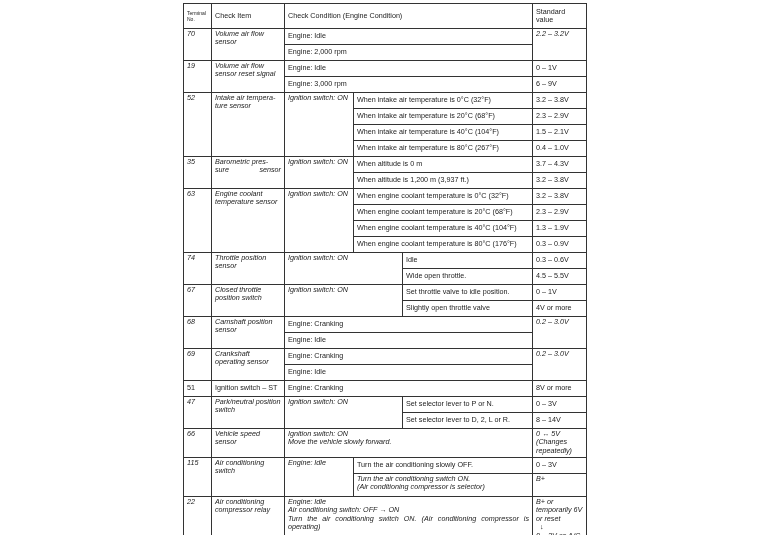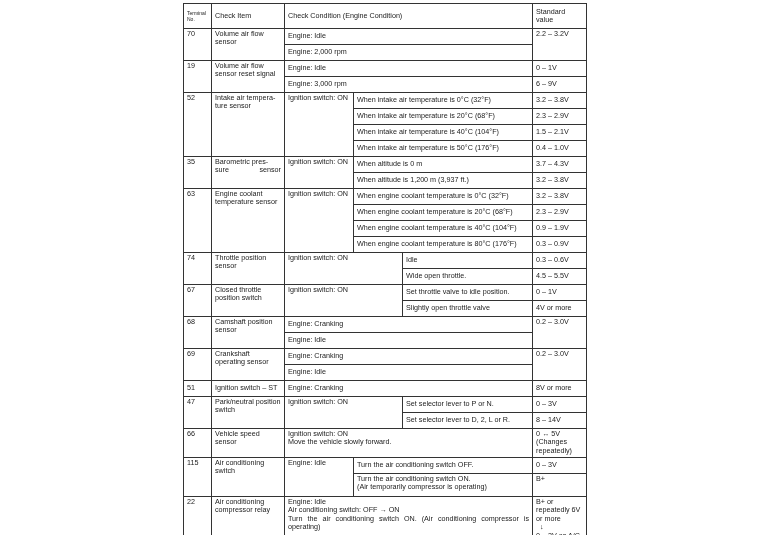--- a/index.html
+++ b/index.html
@@ -7,21 +7,21 @@
          font-family:"Liberation Sans", sans-serif; color:#222; }
   table.spec { position:absolute; left:183px; top:3px; width:403px;
                border-collapse:collapse; table-layout:fixed; font-size:7.2px; line-height:8.4px; }
   table.spec td, table.spec th { border:1px solid #333; padding:1px 3px; vertical-align:top;
                font-weight:normal; text-align:left; overflow:hidden; }
   table.spec { border:1.5px solid #222; }
   th { text-align:right; vertical-align:middle !important; height:22px; }
   th.term { font-size:5px; line-height:6px; }
   td.term { text-align:center; }
   tr.r td { height:13px; vertical-align:middle; }
-  td.top { vertical-align:top !important; padding-top:3px; }
+  td.top { vertical-align:top !important; padding-top:3px;font-style:italic; }
   .just { text-align:justify; text-align-last:justify; }
 </style>
 </head>
 <body>
 
 <table class="spec">
   <colgroup>
     <col style="width:28px">
       <col style="width:73px">
       <col style="width:69px">
@@ -67,21 +67,21 @@
   </tr>
   <tr class="r">
     <td colspan="2">When intake air temperature is 20°C (68°F)</td>
     <td>2.3 – 2.9V</td>
   </tr>
   <tr class="r">
     <td colspan="2">When intake air temperature is 40°C (104°F)</td>
     <td>1.5 – 2.1V</td>
   </tr>
   <tr class="r">
-    <td colspan="2">When intake air temperature is 50°C (176°F)</td>
+    <td colspan="2">When intake air temperature is 80°C (267°F)</td>
     <td>0.4 – 1.0V</td>
   </tr>
 
   <tr class="r">
     <td rowspan="2" class="term top">35</td>
     <td rowspan="2" class="top just">Barometric pres- sure sensor</td>
     <td rowspan="2" class="top">Ignition switch: ON</td>
     <td colspan="2">When altitude is 0 m</td>
     <td>3.7 – 4.3V</td>
   </tr>
@@ -96,21 +96,21 @@
     <td rowspan="4" class="top">Ignition switch: ON</td>
     <td colspan="2">When engine coolant temperature is 0°C (32°F)</td>
     <td>3.2 – 3.8V</td>
   </tr>
   <tr class="r">
     <td colspan="2">When engine coolant temperature is 20°C (68°F)</td>
     <td>2.3 – 2.9V</td>
   </tr>
   <tr class="r">
     <td colspan="2">When engine coolant temperature is 40°C (104°F)</td>
-    <td>0.9 – 1.9V</td>
+    <td>1.3 – 1.9V</td>
   </tr>
   <tr class="r">
     <td colspan="2">When engine coolant temperature is 80°C (176°F)</td>
     <td>0.3 – 0.9V</td>
   </tr>
 
   <tr class="r">
     <td rowspan="2" class="term top">74</td>
     <td rowspan="2" class="top">Throttle position sensor</td>
     <td colspan="2" rowspan="2" class="top">Ignition switch: ON</td>
@@ -183,39 +183,39 @@
     <td class="top">
       <div>0 ↔ 5V</div>
       <div>(Changes repeatedly)</div>
     </td>
   </tr>
 
   <tr class="r">
     <td rowspan="2" class="term top">115</td>
     <td rowspan="2" class="top">Air conditioning switch</td>
     <td rowspan="2" class="top">Engine: Idle</td>
-    <td colspan="2">Turn the air conditioning switch OFF.</td>
+    <td colspan="2">Turn the air conditioning slowly OFF.</td>
     <td>0 – 3V</td>
   </tr>
   <tr>
     <td colspan="2" class="top" style="height:20px">
       <div>Turn the air conditioning switch ON.</div>
-      <div>(Air temporarily compressor is operating)</div>
+      <div>(Air conditioning compressor is selector)</div>
     </td>
     <td class="top">B+</td>
   </tr>
 
   <tr>
     <td class="term top" style="height:60px">22</td>
     <td class="top">Air conditioning compressor relay</td>
     <td colspan="3" class="top">
       <div>Engine: Idle</div>
       <div>Air conditioning switch: OFF → ON</div>
       <div class="just" style="text-align-last:left">Turn the air conditioning switch ON. (Air conditioning compressor is operating)</div>
     </td>
     <td class="top">
-      <div>B+ or repeatedly 6V or more</div>
+      <div>B+ or temporarily 6V or reset</div>
       <div style="padding-left:4px">↓</div>
       <div>0 – 3V as A/C clutch cycles</div>
     </td>
   </tr>
 </tbody>
   </table>
 
 </body></html>

